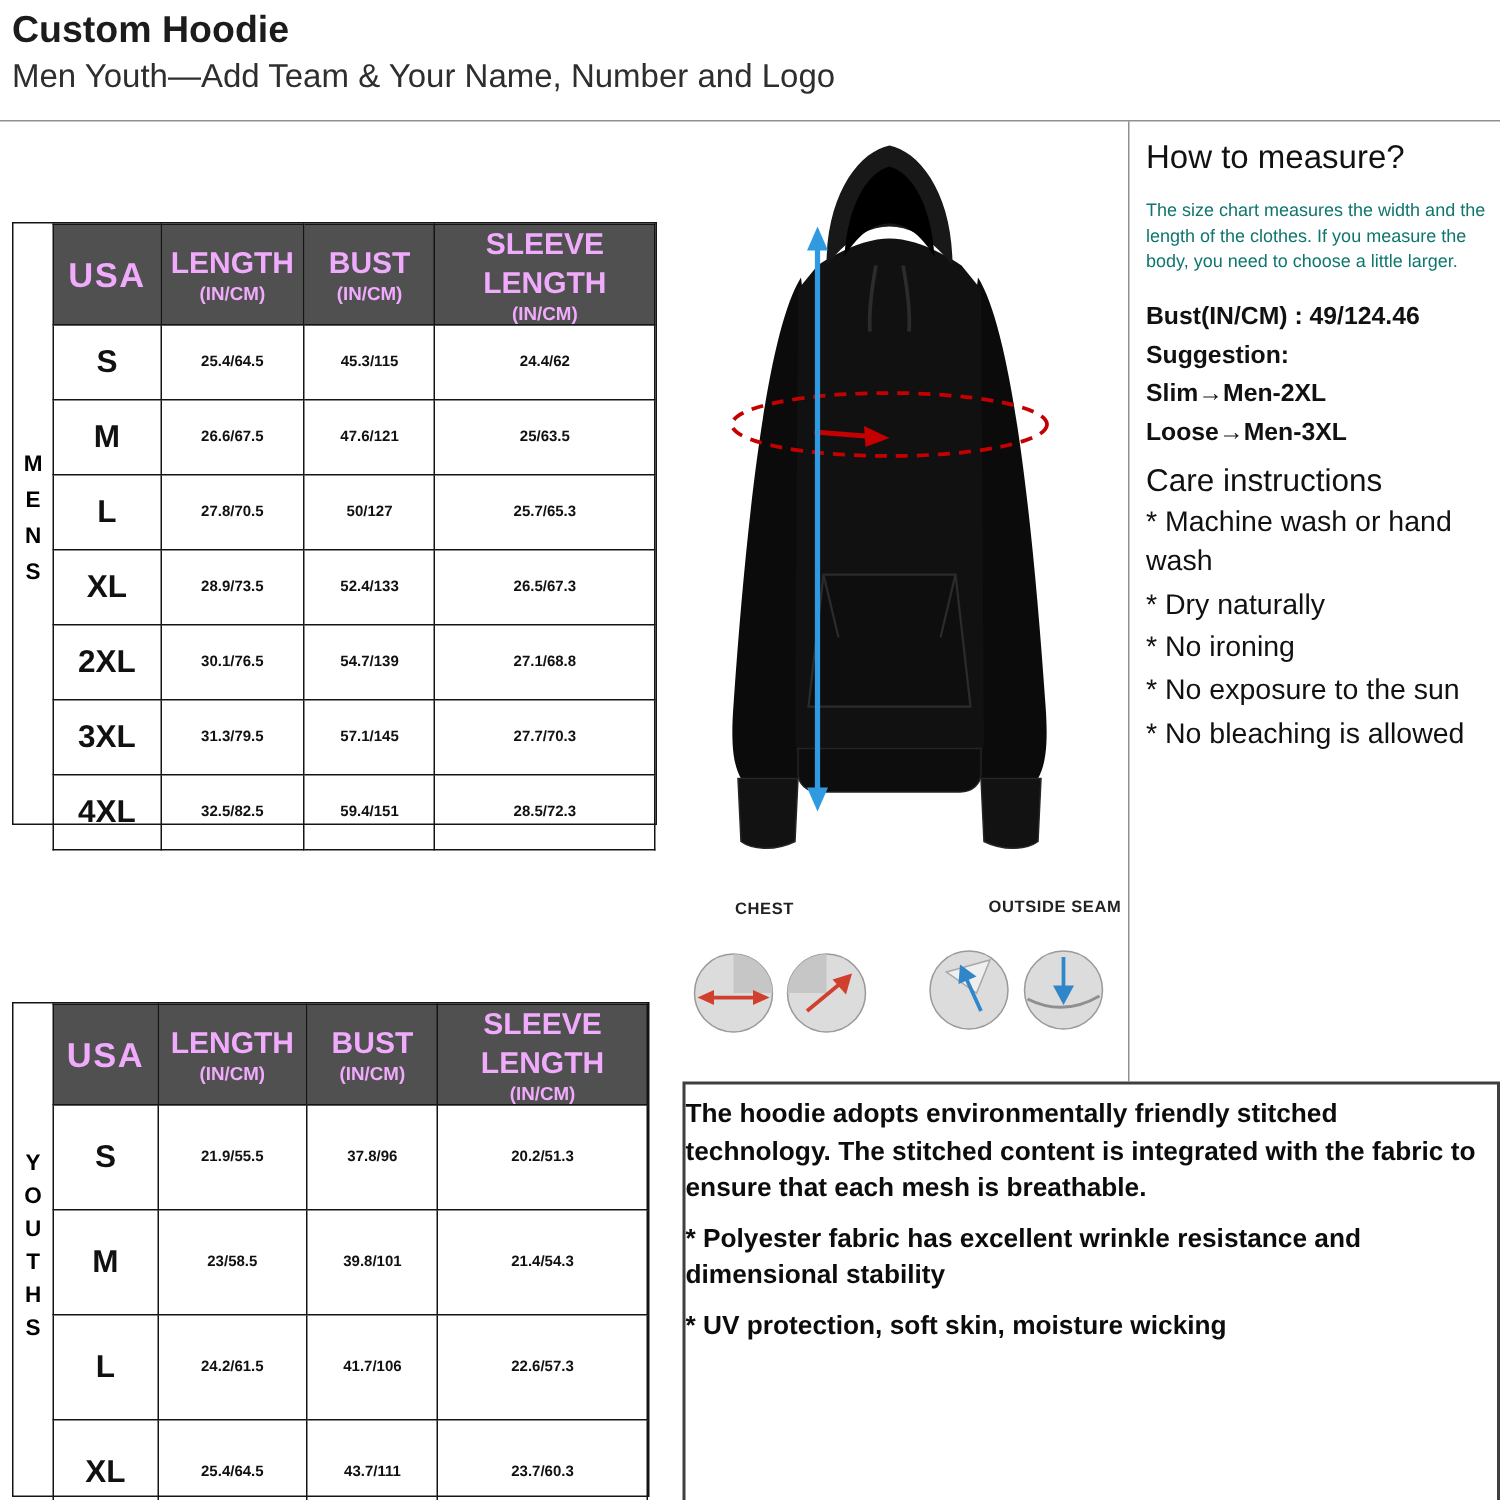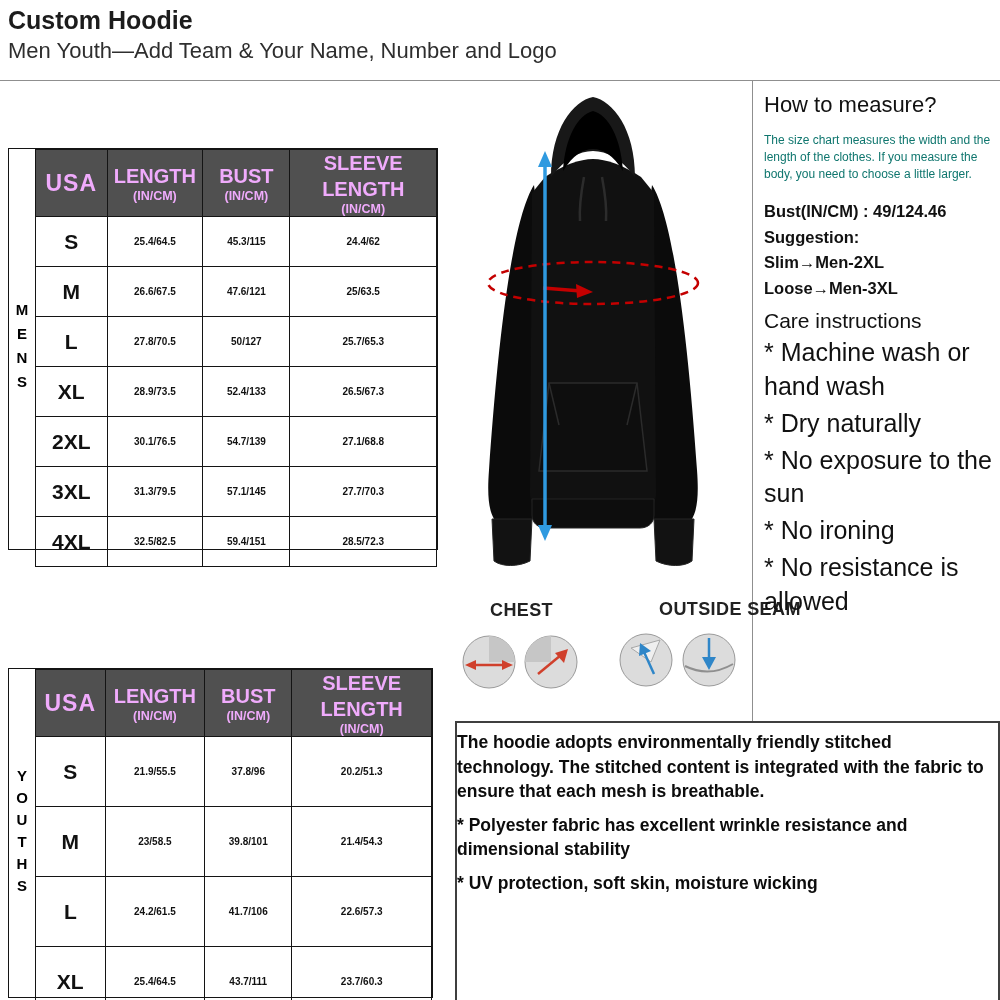--- a/index.html
+++ b/index.html
@@ -40,32 +40,32 @@
   .mens-table { left:8px; top:148px; width:430px; height:402px; }
   .mens-table thead th { height:52px; }
   .mens-table tbody td { height:50px; }
 
   .youth-table { left:8px; top:668px; width:425px; height:330px; }
   .youth-table thead th { height:50px; }
   .youth-table tbody td { height:70px; }
   .youth-table .vlabel span { letter-spacing:5px; }
 
   
-  .diagram-label { font-size:18px; font-weight:700; color:#222; letter-spacing:0.4px; }
+  .diagram-label { font-size:11px; font-weight:700; color:#222; letter-spacing:0.4px; }
   .chest-label { left:490px; top:600px; }
   .seam-label  { left:627px; top:599px;margin-left:32px; }
 
   
   .right-panel { left:764px; top:92px; width:233px; }
   .htm-heading { font-size:22px; font-weight:400; color:#111; }
   .htm-body { margin-top:14px; font-size:12px; line-height:1.42; color:#0f766e; }
   .example-block { margin-top:16px; }
   .example-line { font-size:16.5px; font-weight:700; line-height:1.55; color:#111; }
   .care-heading { margin-top:8px; font-size:21px; font-weight:400; color:#111; }
-  .care-item { font-size:25px; line-height:1.35; margin-top:3px; color:#111; }
+  .care-item { font-size:19px; line-height:1.35; margin-top:3px; color:#111; }
 
   
   .notes-box {
     left:455px; top:721px; width:545px; height:346px;
     border:2px solid #3f3f3f; padding:7px 10px 6px 0; background:#fff;
   }
   .notes-intro { font-size:17.5px; font-weight:700; line-height:1.4; color:#0c0c0c; }
   .notes-bullet { font-size:17.5px; font-weight:700; line-height:1.4; margin-top:9px; color:#0c0c0c; }
 </style>
 </head>
@@ -284,23 +284,23 @@
   <div class="example-block">
     <div class="example-line">Bust(IN/CM) : 49/124.46</div>
     <div class="example-line">Suggestion:</div>
     <div class="example-line">Slim→Men-2XL</div>
     <div class="example-line">Loose→Men-3XL</div>
   </div>
   <div class="care-heading">Care instructions</div>
   <div>
     <div class="care-item">* Machine wash or hand wash</div>
     <div class="care-item">* Dry naturally</div>
+    <div class="care-item">* No ironing</div>
     <div class="care-item">* No exposure to the sun</div>
-    <div class="care-item">* No ironing</div>
-    <div class="care-item">* No resistance is allowed</div>
+    <div class="care-item">* No bleaching is allowed</div>
   </div>
 </div>
 
 <div class="abs notes-box">
   <p class="notes-intro">The hoodie adopts environmentally friendly stitched technology. The stitched content is integrated with the fabric to ensure that each mesh is breathable.</p>
   <p class="notes-bullet">* Polyester fabric has excellent wrinkle resistance and dimensional stability</p>
   <p class="notes-bullet">* UV protection, soft skin, moisture wicking</p>
 </div>
 
 </body></html>

